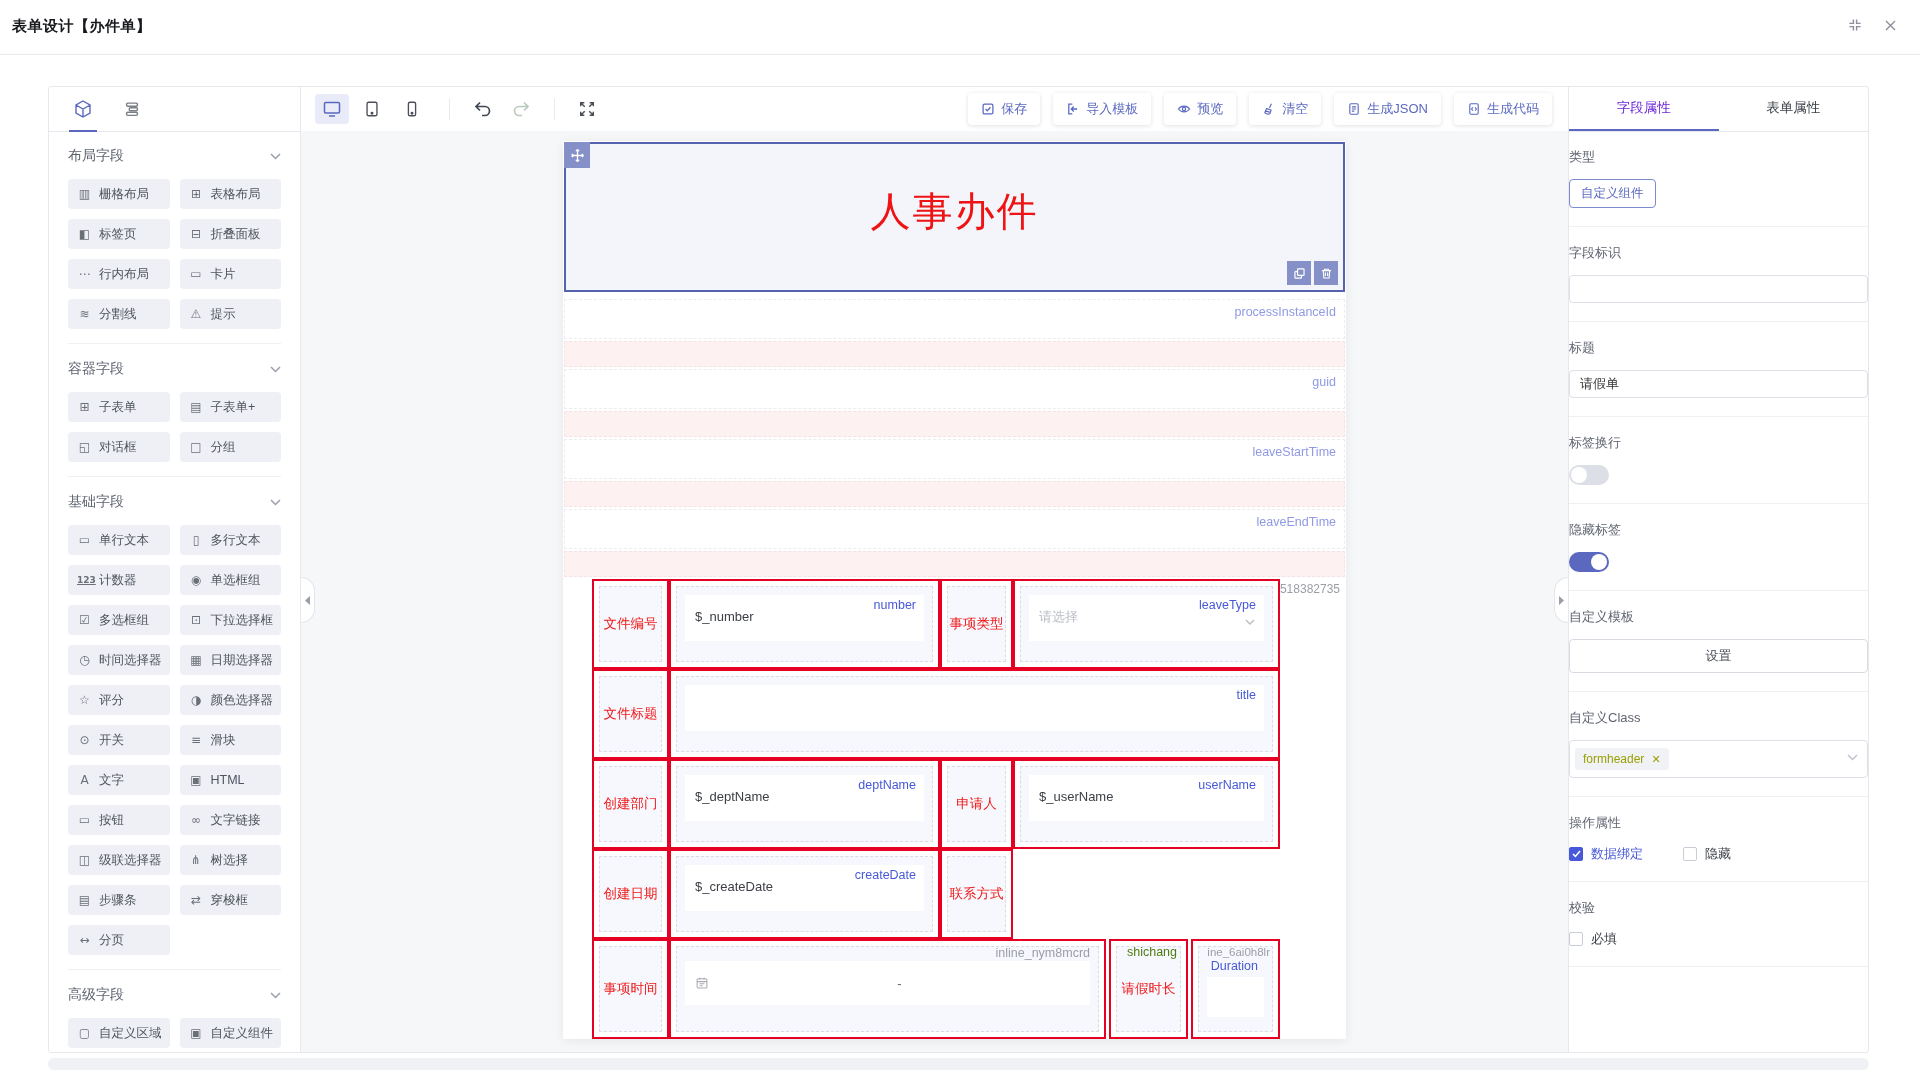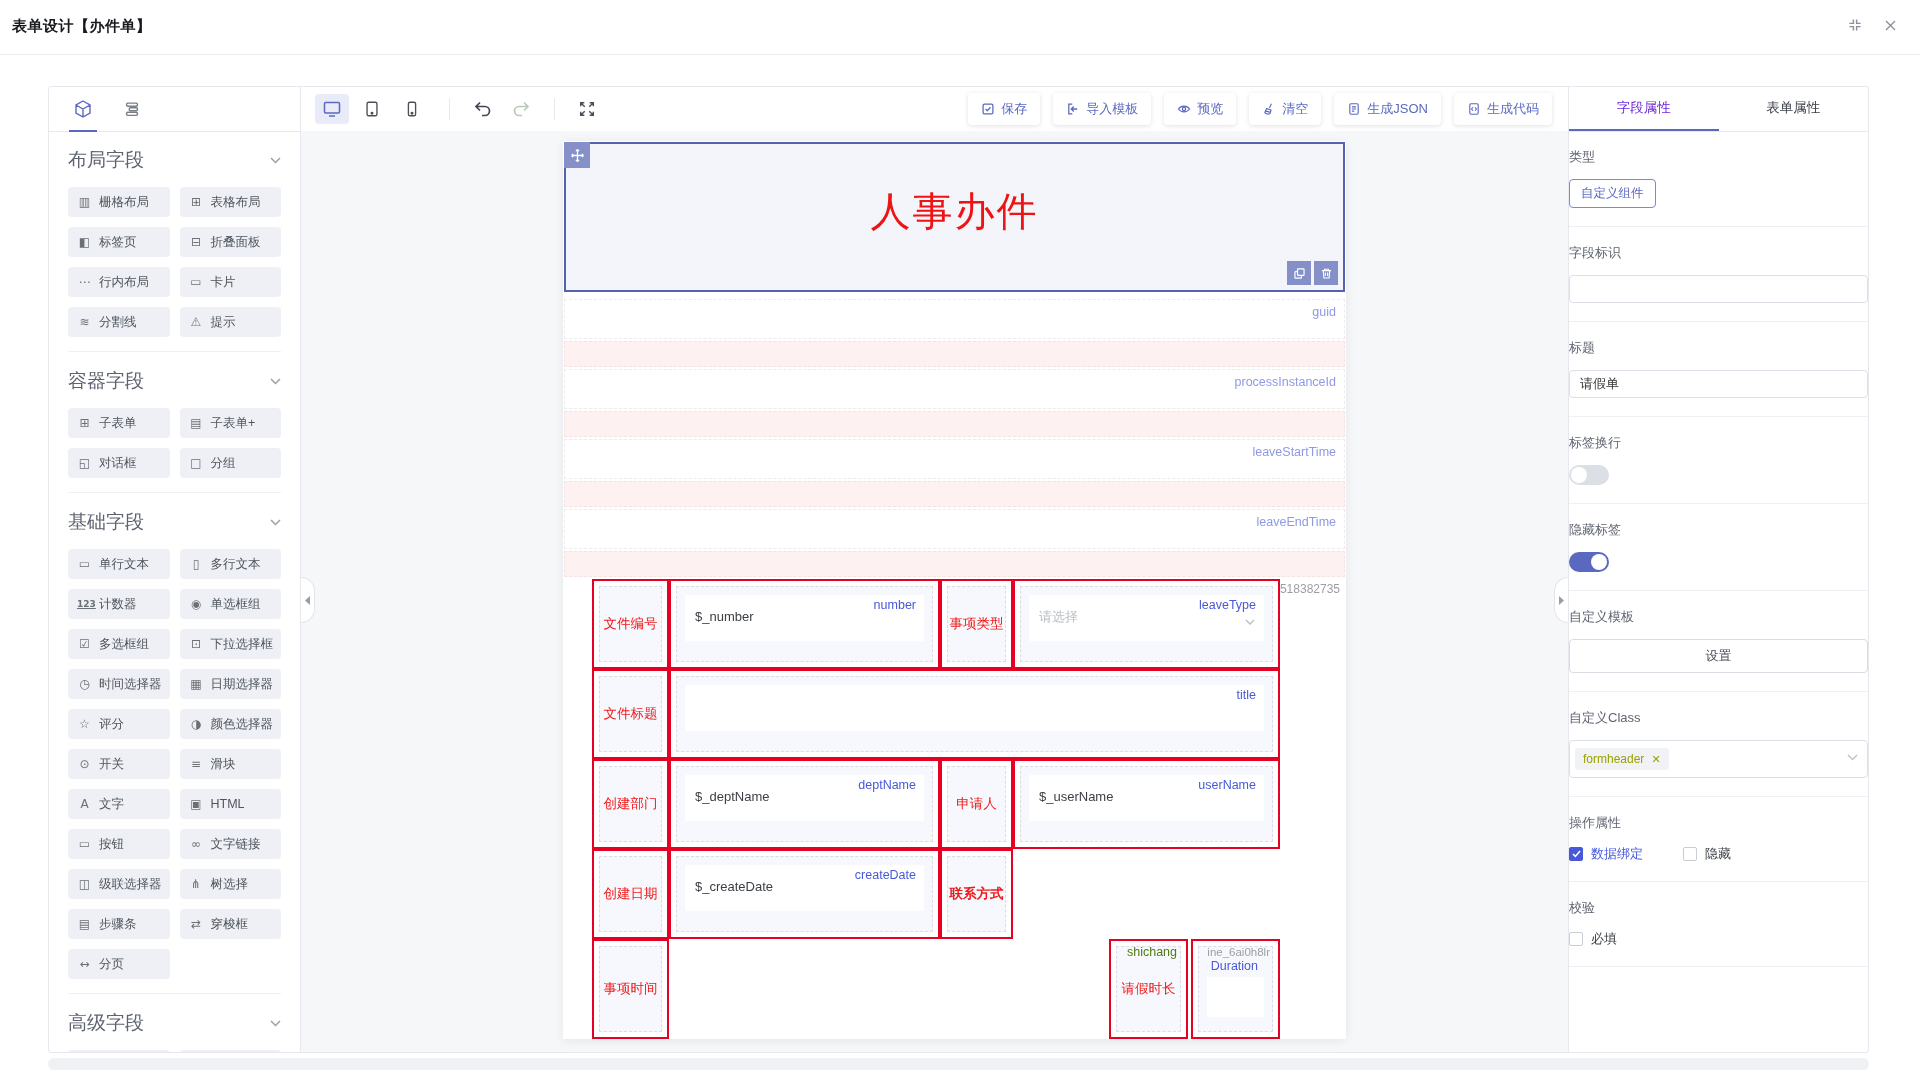--- a/index.html
+++ b/index.html
@@ -35,21 +35,21 @@
 
   
   .prop-tabs{position:absolute;left:1519px;top:0;right:0;height:44px;border-left:1px solid #e6e8ee;box-sizing:border-box;display:flex;}
   .prop-tab{flex:1;text-align:center;line-height:42px;font-size:13.5px;color:#3a3f47;cursor:pointer;}
   .prop-tab.active{border-bottom:2px solid #5a68c0;color:#6d28d9;}
 
   
   .palette{position:absolute;left:0;top:44px;width:252px;bottom:0;border-right:1px solid #e6e8ee;box-sizing:border-box;overflow:hidden;padding:0 19px;}
   .psec{padding-top:16px;padding-bottom:14px;border-bottom:1px solid #eef0f4;}
   .psec:last-child{border-bottom:none;}
-  .psec-head{display:flex;align-items:center;justify-content:space-between;font-size:19px;color:#5e6370;margin-bottom:14px;cursor:pointer;}
+  .psec-head{display:flex;align-items:center;justify-content:space-between;font-size:14px;color:#5e6370;margin-bottom:14px;cursor:pointer;}
   .psec-grid{display:grid;grid-template-columns:1fr 1fr;gap:10px;}
   .pitem{height:30px;background:#eef0f6;border-radius:4px;display:flex;align-items:center;gap:7px;padding-left:9px;cursor:grab;}
   .pitem .glyph{font-size:12px;color:#6b7077;width:15px;text-align:center;font-family:"DejaVu Sans",sans-serif;flex:none;}
   .pitem .glyph.num{font-size:9px;text-decoration:underline;font-weight:700;letter-spacing:0;}
   .pitem .plabel{font-size:12.5px;color:#4f545d;white-space:nowrap;}
 
   
   .canvas{position:absolute;left:252px;top:44px;width:1267px;bottom:0;background:#f6f7f9;overflow:hidden;}
   .paper{position:absolute;left:262px;top:10px;width:746px;height:898px;background:#fff;box-shadow:0 2px 10px rgba(0,0,0,.07);overflow:hidden;padding-left:37px;}
 
@@ -444,27 +444,27 @@
             <svg width="13" height="13" viewBox="0 0 20 20" fill="none" stroke="currentColor" stroke-width="1.7">
                 <path d="M3 5.5 H17 M7 5.5 V3.5 H13 V5.5 M5 5.5 L6 17 H14 L15 5.5 M8.3 8.5 V14 M11.7 8.5 V14"></path>
               </svg>
           </span>
         </div>
       </div>
 
       <div class="hidden-fields">
         <div class="hf">
           <div class="hf-main">
-              <span class="hf-label">guid</span>
+              <span class="hf-label">processInstanceId</span>
             </div>
           <div class="hf-strip"></div>
         </div>
         <div class="hf">
           <div class="hf-main">
-              <span class="hf-label">processInstanceId</span>
+              <span class="hf-label">guid</span>
             </div>
           <div class="hf-strip"></div>
         </div>
         <div class="hf">
           <div class="hf-main">
               <span class="hf-label">leaveStartTime</span>
             </div>
           <div class="hf-strip"></div>
         </div>
         <div class="hf">
@@ -564,33 +564,48 @@
               </div>
             </div>
           <div class="tcell" style="left:77px;width:271px;">
             <div class="cell-inner">
                 <div class="strip">
                   <div class="val">$_createDate</div>
                   <span class="badge">createDate</span>
                 </div>
               </div>
           </div>
-          <div class="tcell" style="left:348px;width:73px;font-weight:bold;">
+          <div class="tcell" style="left:348px;width:73px;">
               <div class="cell-inner lbl">
                 <span class="red-label">联系方式</span>
               </div>
             </div>
         </div>
 
         <div class="trow">
           <div class="tcell" style="left:0;width:77px;height:100px;">
               <div class="cell-inner lbl">
                 <span class="red-label">事项时间</span>
               </div>
             </div>
+          <div class="tcell" style="left:77px;width:437px;height:100px;">
+            <div class="cell-inner">
+              <span class="badge gray" style="top:-1px;">inline_nym8mcrd</span>
+              <span class="badge green" style="top:12px;">leavedate</span>
+              <div class="date-strip">
+                <span class="cal-icon">
+                    <svg width="14" height="14" viewBox="0 0 20 20" fill="none" stroke="currentColor" stroke-width="1.5">
+                      <rect x="3" y="4" width="14" height="13" rx="1.5"></rect>
+                      <path d="M3 8 H17 M7 2.5 V5.5 M13 2.5 V5.5 M6.5 11 H13.5 M6.5 14 H11"></path>
+                    </svg>
+                  </span>
+                <span class="dash">-</span>
+              </div>
+            </div>
+          </div>
           <div class="tcell" style="left:517px;width:79px;height:100px;">
             <div class="cell-inner lbl">
               <span class="badge green" style="top:-2px;right:3px;">shichang</span>
               <span class="red-label">请假时长</span>
             </div>
           </div>
           <div class="tcell" style="left:599px;width:89px;height:100px;">
             <div class="cell-inner">
               <span class="badge gray" style="top:-1px;right:2px;font-size:11.5px;">ine_6ai0h8lr</span>
               <span class="badge" style="top:12px;right:14px;">Duration</span>

